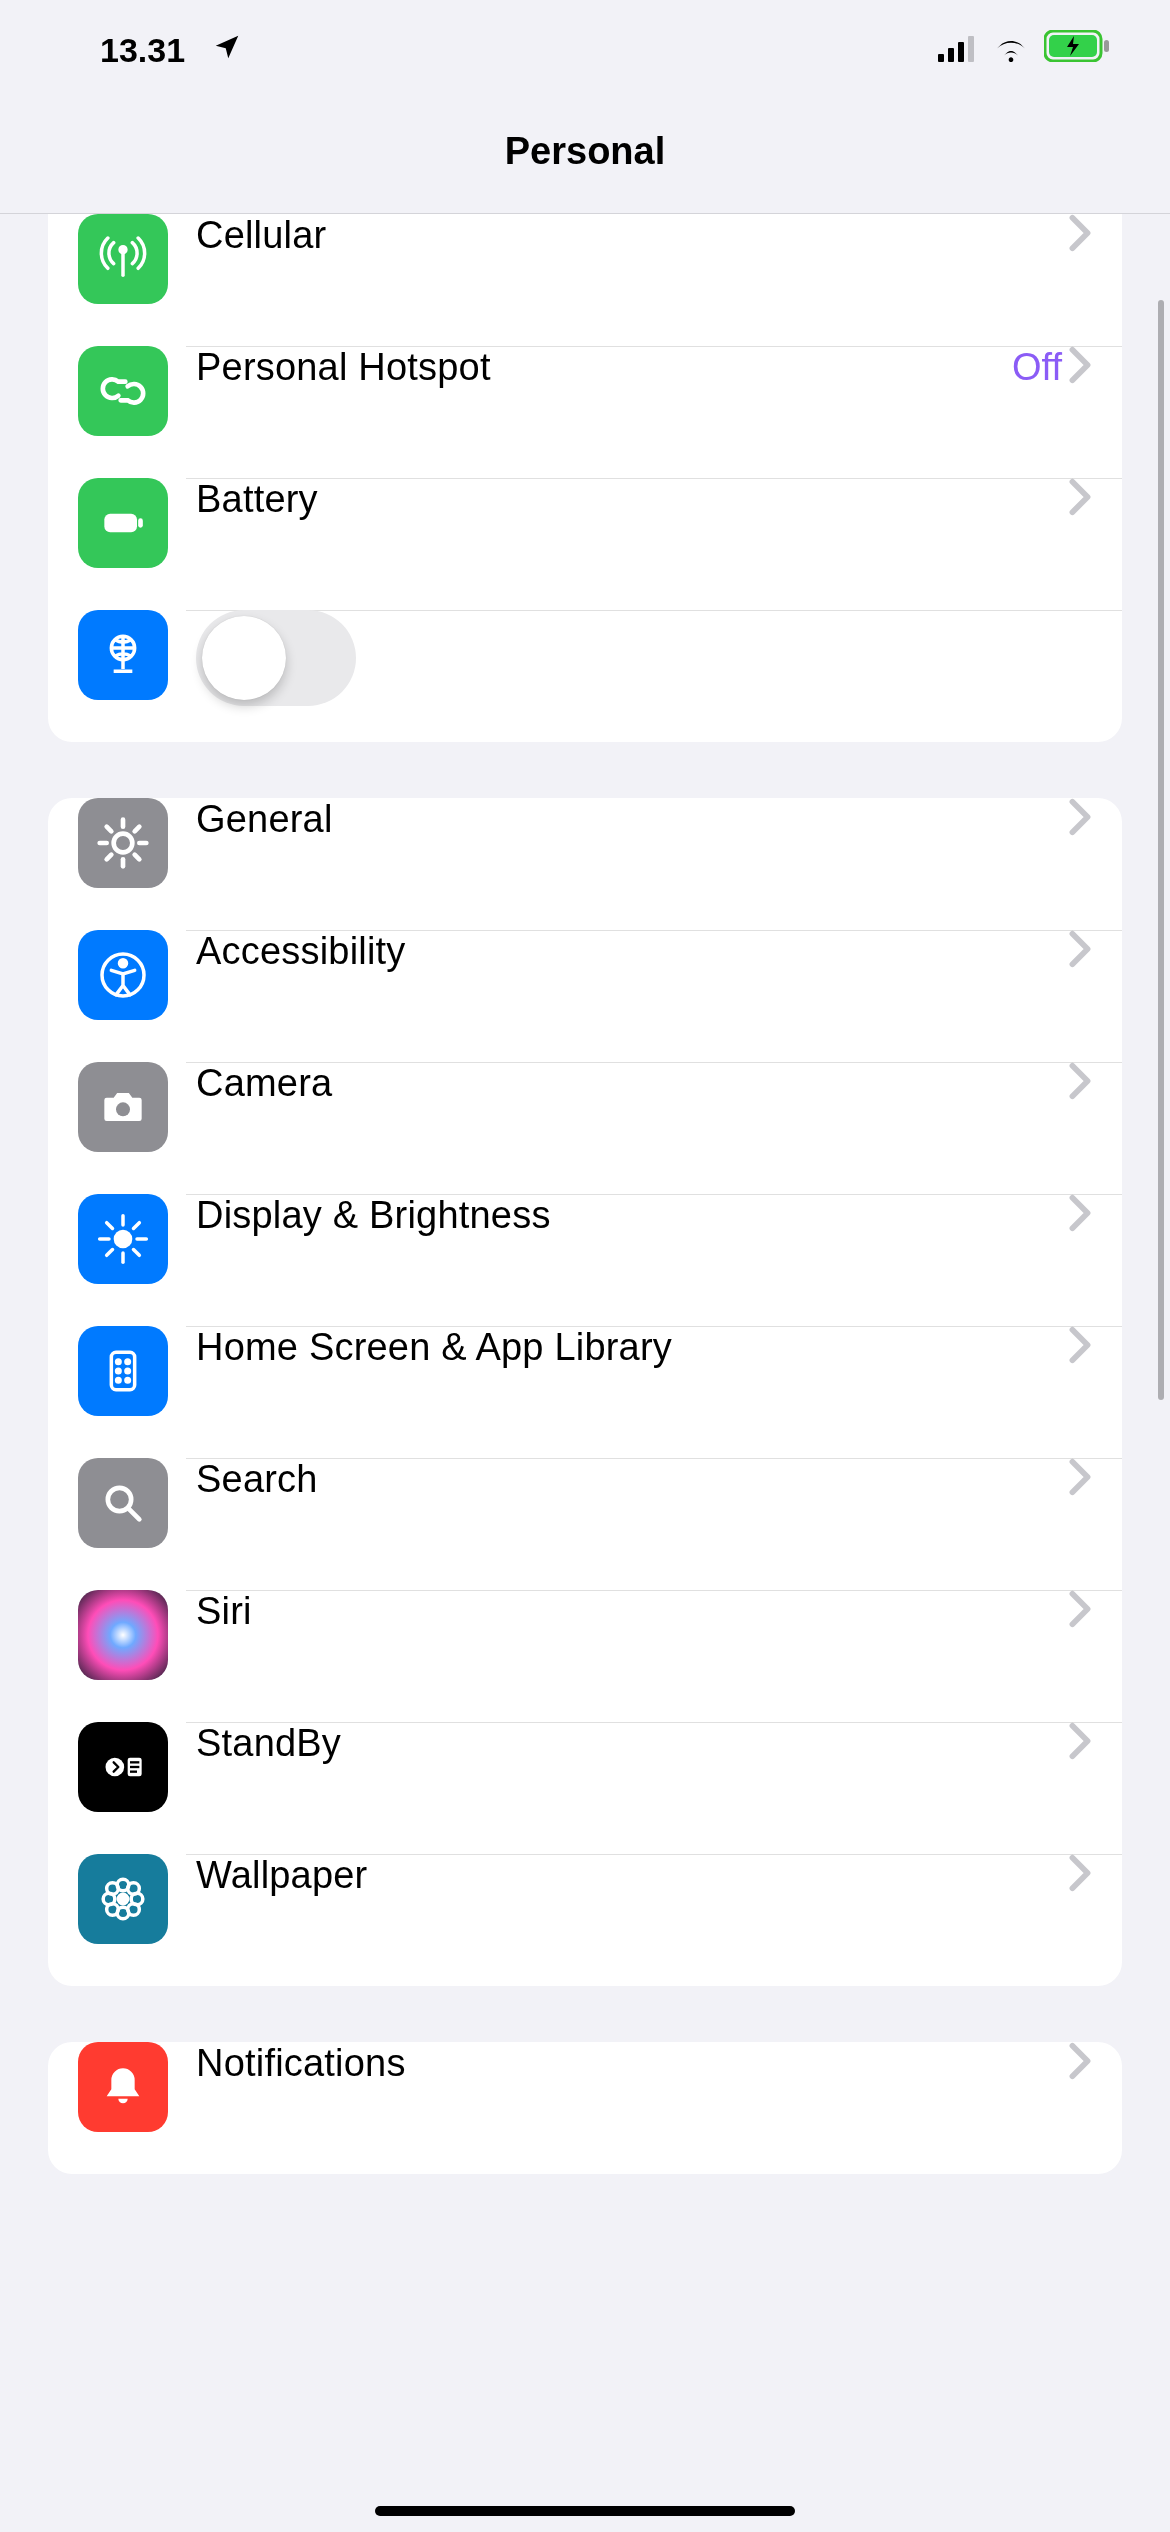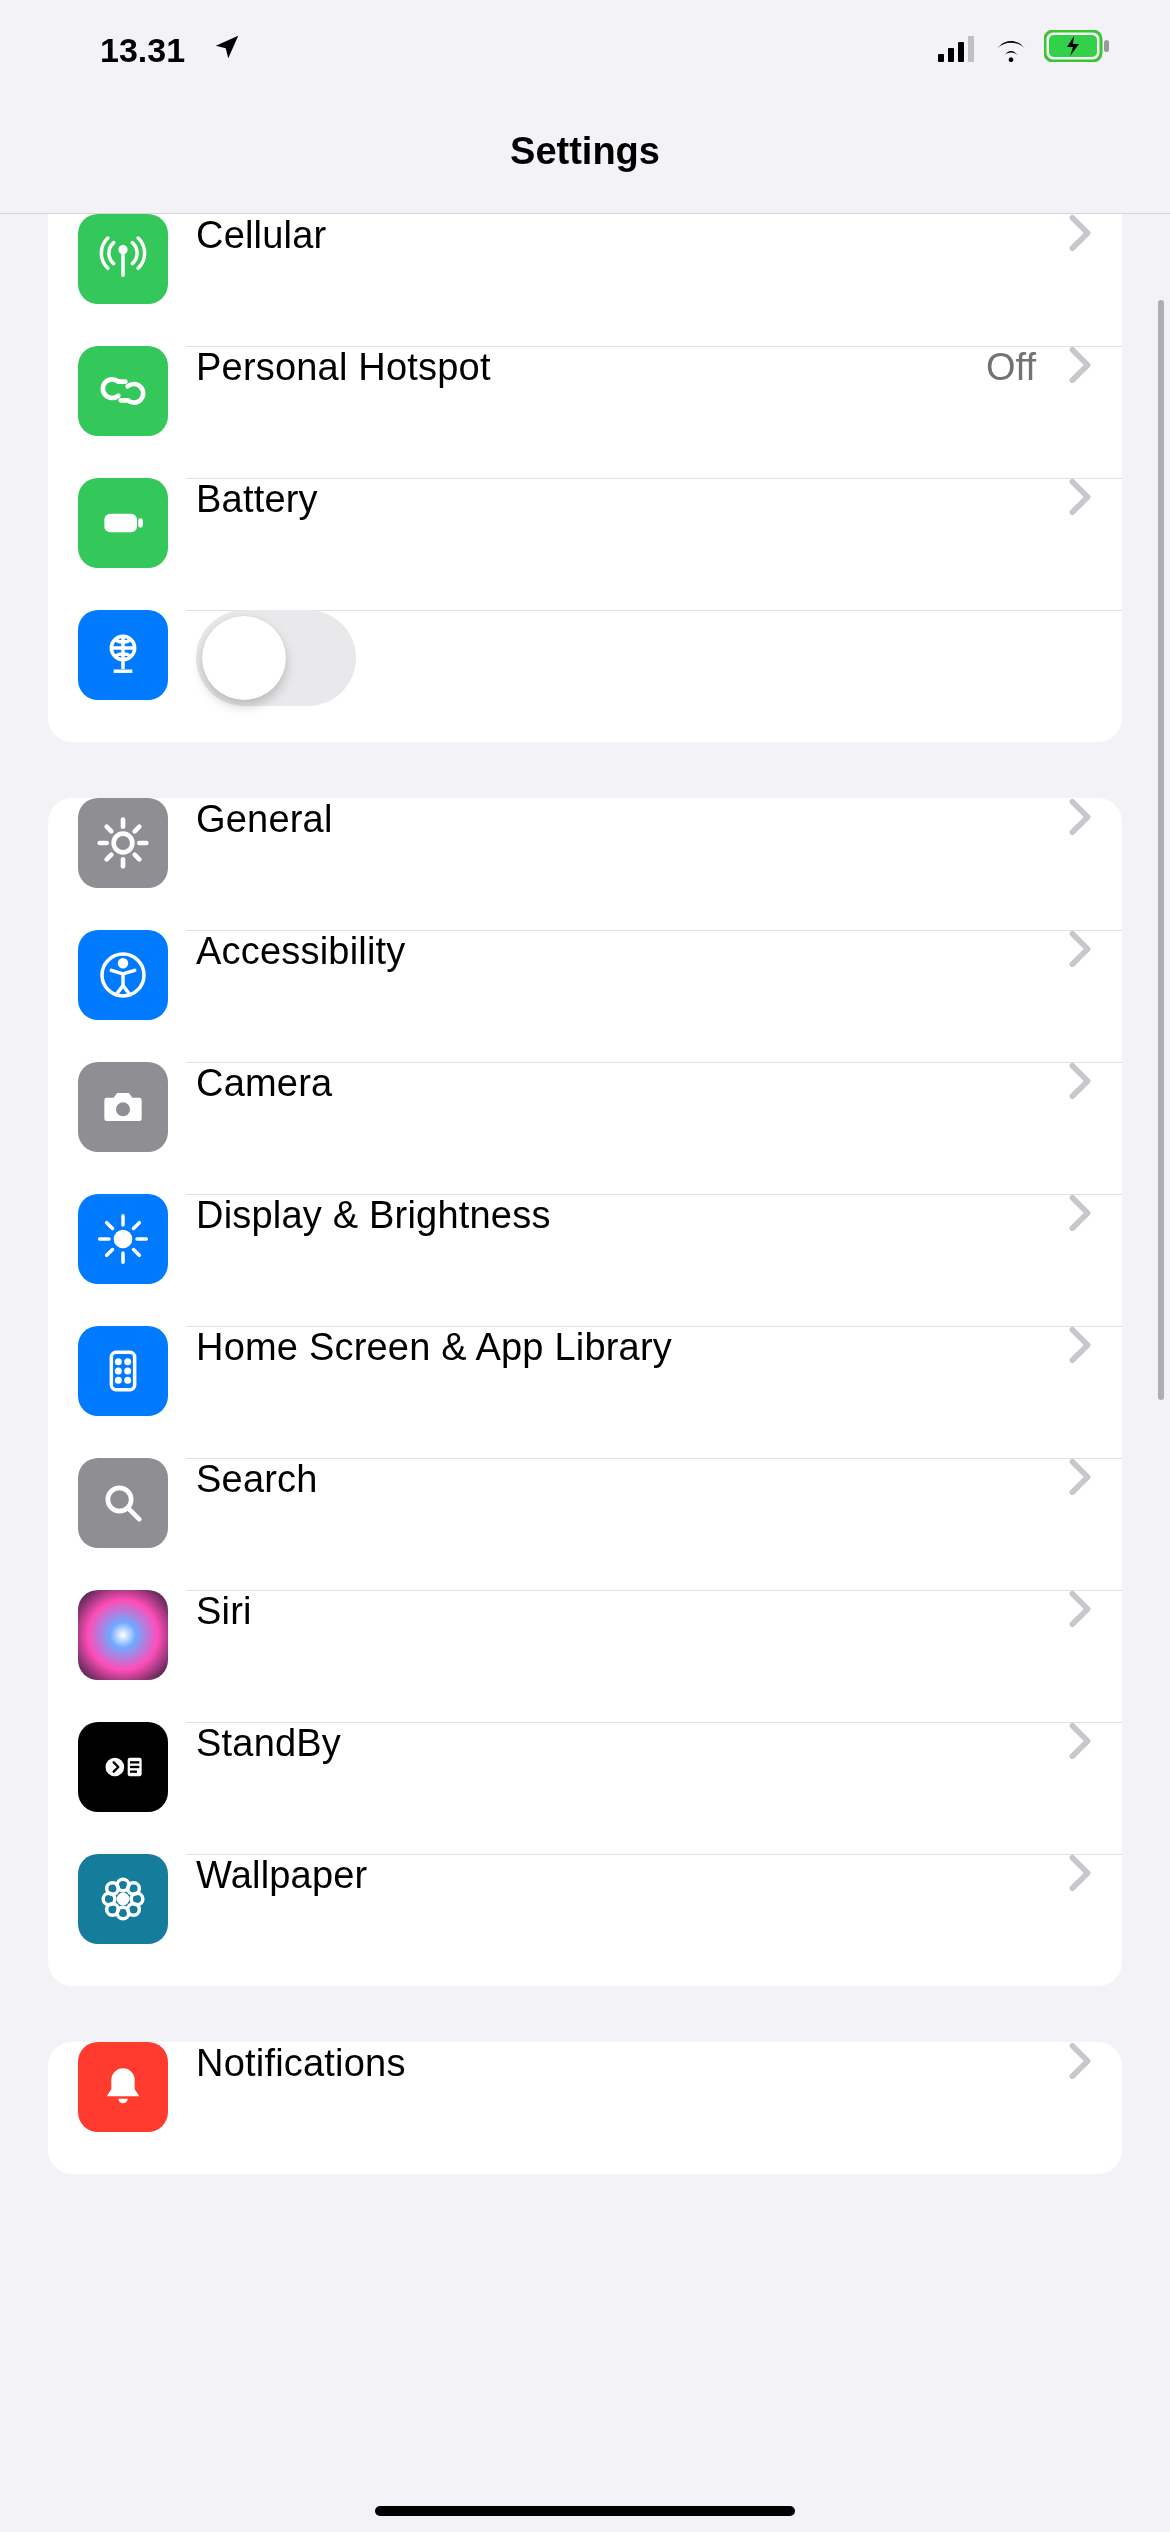--- a/index.html
+++ b/index.html
@@ -84,22 +84,22 @@
   .icon-box svg { width: 56px; height: 56px; }
 
   .row-label {
     font-size: 38px;
     color: #000;
     flex: 1;
     letter-spacing: 0.2px;
   }
   .row-detail {
     font-size: 38px;
-    color: #737373;
-    margin-right: 32px;
+    color: #8b5cf6;
+    margin-right: 6px;
   }
 
   .chevron {
     color: #c7c7cc;
     flex-shrink: 0;
   }
   .chevron svg { width: 24px; height: 38px; display:block; }
 
   
   .toggle {
@@ -183,21 +183,21 @@
       <svg width="66" height="32" viewBox="0 0 66 32">
           <rect x="1" y="1" width="56" height="30" rx="8" fill="none" stroke="#3ac432" stroke-width="3"></rect>
           <rect x="5" y="5" width="48" height="22" rx="5" fill="#33d14a"></rect>
           <rect x="60" y="10" width="5" height="12" rx="2.5" fill="#999"></rect>
           <path d="M30 6 L23 17 L29 17 L26 26 L35 14 L29 14 Z" fill="#000"></path>
         </svg>
     </span>
   </div>
 </div>
 
-<div class="nav-title">Settings</div>
+<div class="nav-title">Personal</div>
 
 <div class="content">
 
   <div class="group first">
 
     <div class="row">
       <div class="icon-box bg-green">
         <svg viewBox="0 0 48 48" fill="none" stroke="#fff" stroke-width="3" stroke-linecap="round">
           <path d="M24 18 v20"></path>
             <circle cx="24" cy="16" r="2.5" fill="#fff"></circle>

